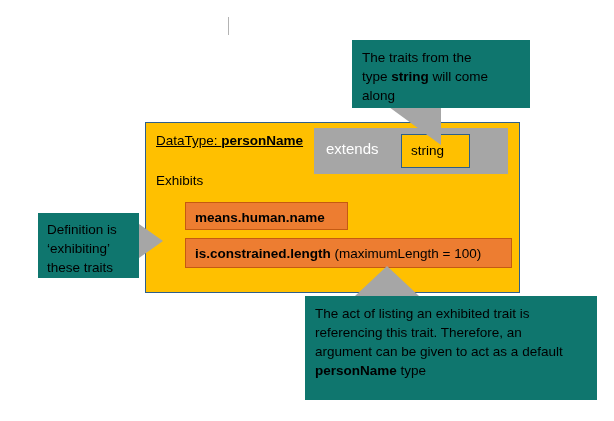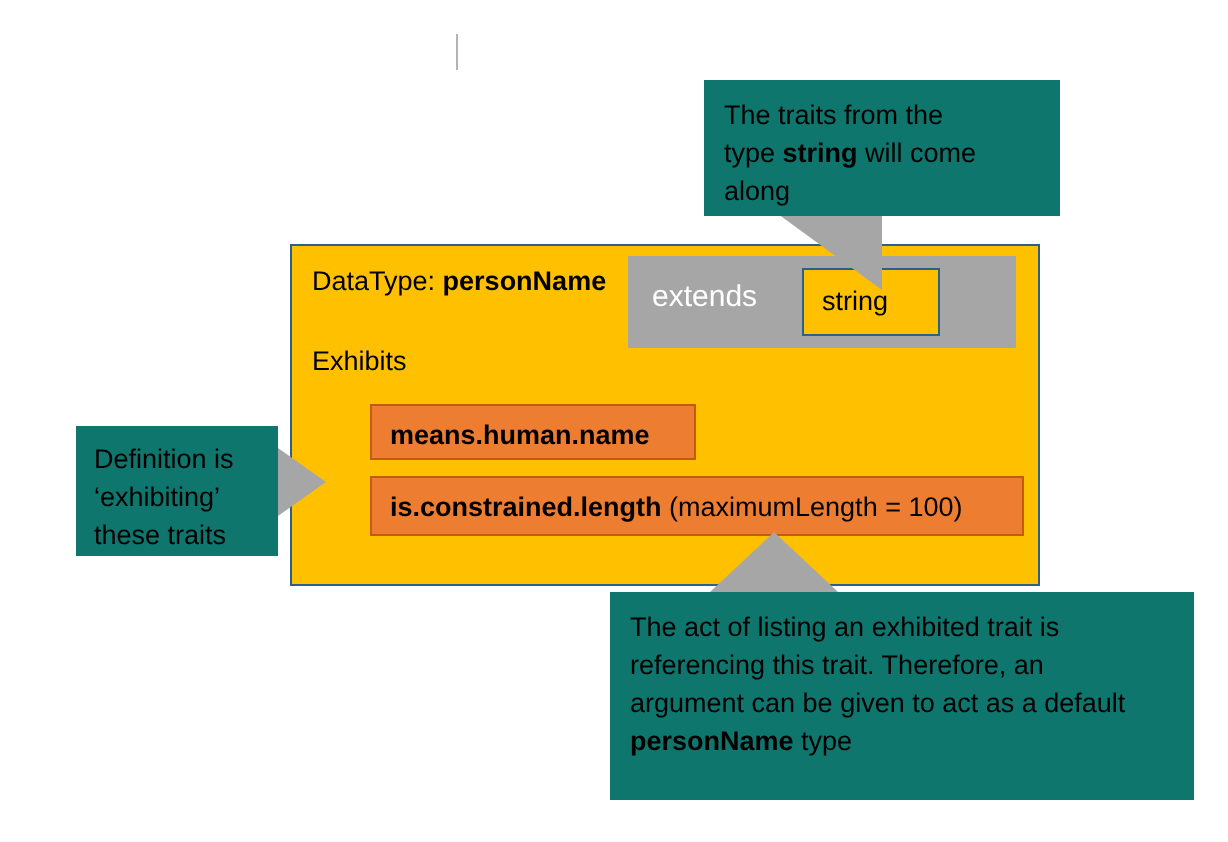--- a/index.html
+++ b/index.html
@@ -39,20 +39,21 @@
     border: 1px solid #2e5f8a;
     box-sizing: border-box;
   }
   #datatype-title {
     position: absolute;
     left: 10px;
     top: 10px;
     font-size: 13.5px;
     color: #000000;
     white-space: nowrap;
+    text-decoration: underline;
   }
   #datatype-title .bold { font-weight: bold; }
 
   #exhibits-label {
     position: absolute;
     left: 10px;
     top: 50px;
     font-size: 13.5px;
     color: #000000;
     text-align: center;

